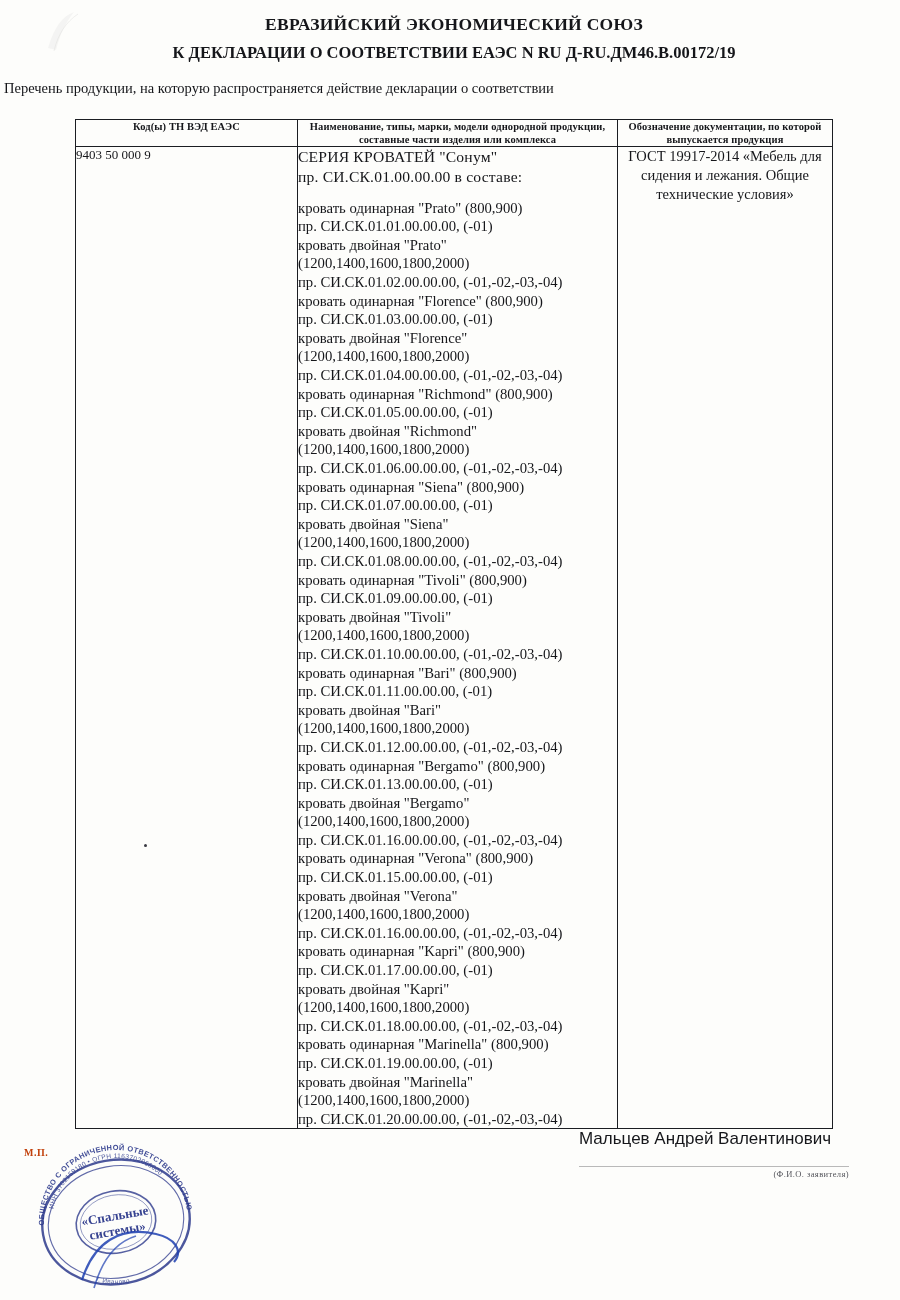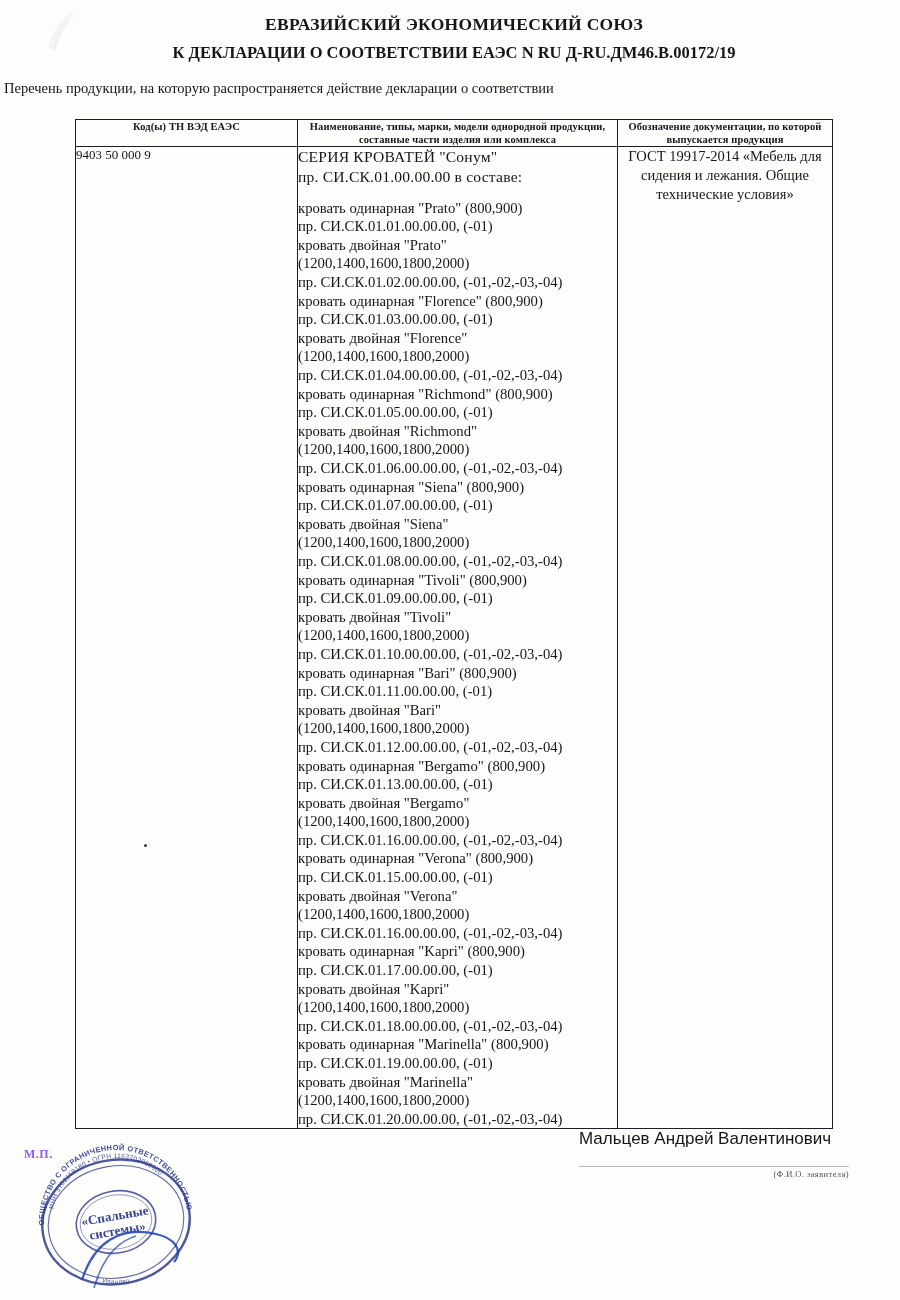--- a/index.html
+++ b/index.html
@@ -103,24 +103,24 @@
     border-radius: 50%;
   }
   .footer {
     position: relative;
     height: 62px;
   }
   .mp {
     position: absolute;
     left: 20px;
     top: 18px;
-    font-size: 12px;
+    font-size: 10px;
     font-weight: bold;
     letter-spacing: 0.5px;
-    color: #8b5cf6;
+    color: #c2410c;
   }
   .signer {
     position: absolute;
     left: 575px;
     top: 0;
     font-family: "Liberation Sans", sans-serif;
     font-size: 17px;
     color: #16171b;
   }
   .sig-line {

